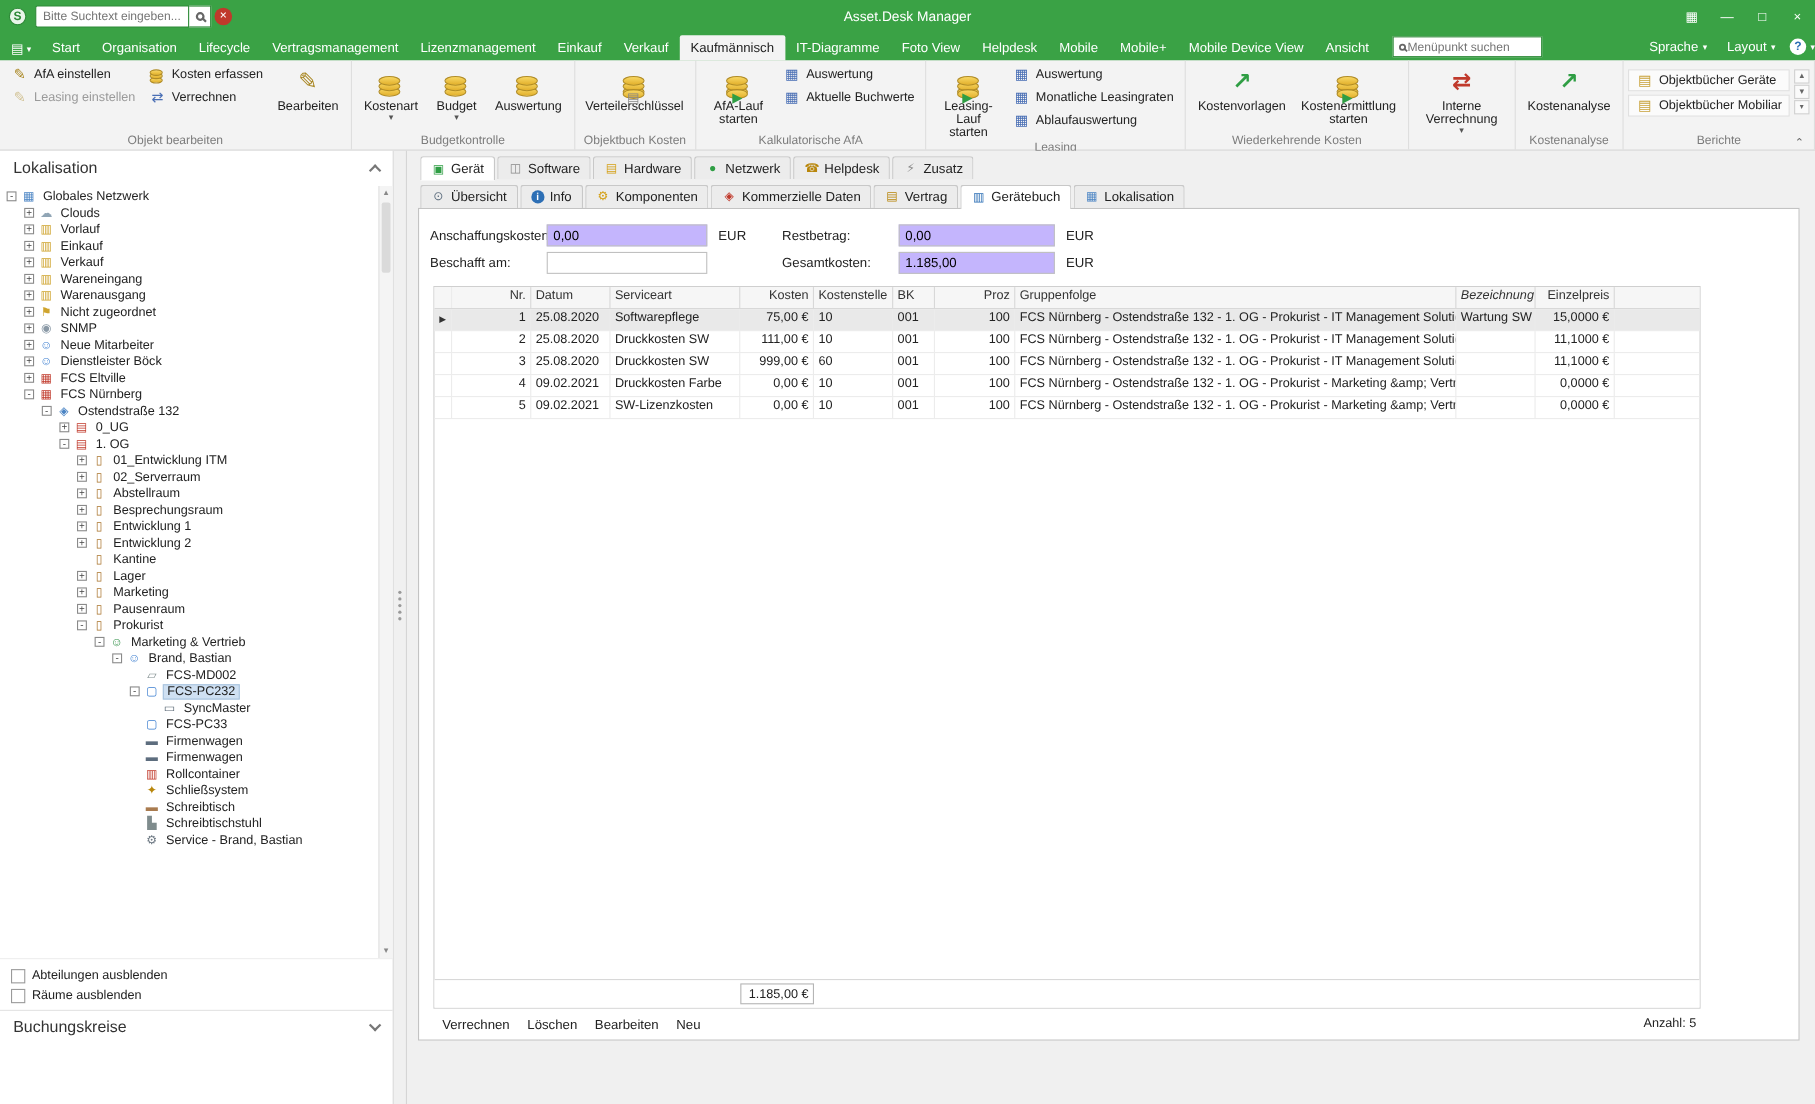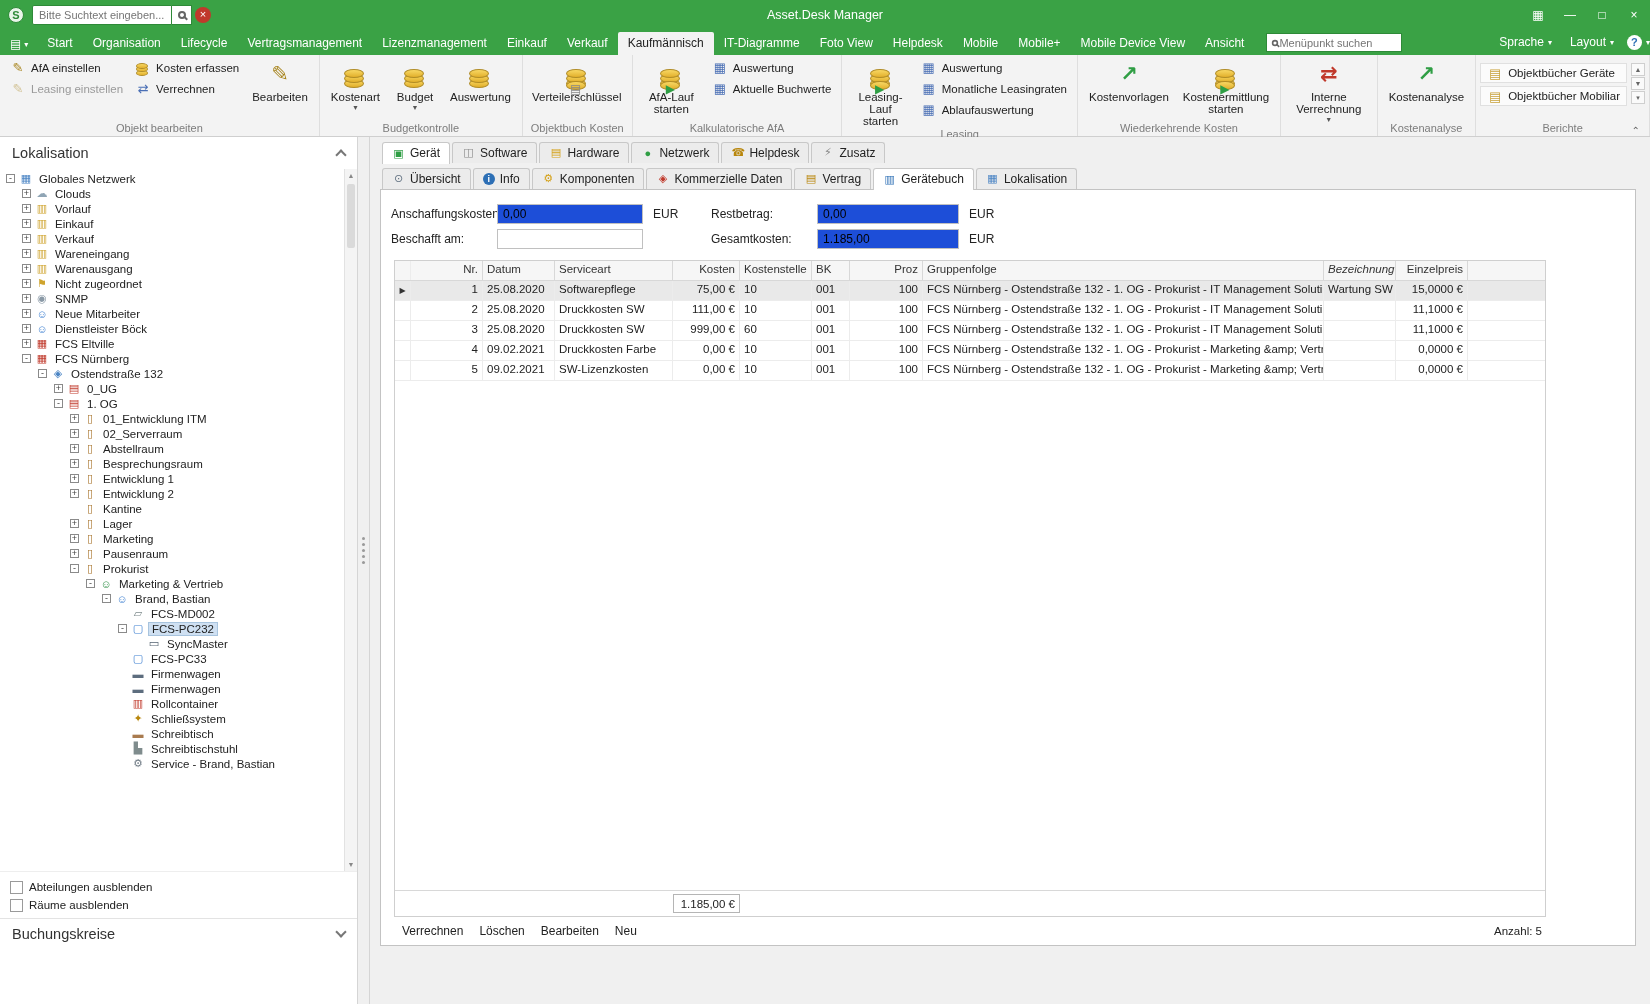--- a/index.html
+++ b/index.html
@@ -119,21 +119,21 @@
     background:#ececec; border:1px solid #c8c8c8; border-bottom:none; border-radius:3px 3px 0 0;
     white-space:nowrap; height:21px; }
   .tab.sel { background:#fff; position:relative; height:22px; margin-bottom:-1px; }
   .tabico { font-size:11px; width:13px; text-align:center; flex:none; }
   #panel { position:absolute; left:10px; right:14px; top:52px; bottom:58px; background:#fff;
     border:1px solid #c3c3c3; }
 
   .flabel { position:absolute; font-size:12px; }
   .finput { position:absolute; height:20px; border:1px solid #c0c0c0; font-size:12px; padding:0 5px;
     background:#fff; font-family:inherit; }
-  .finput.ro { background:#1d4ed8; }
+  .finput.ro { background:#c4b5fd; }
   .fsuffix { position:absolute; font-size:12px; }
 
   #grid { position:absolute; left:13px; top:70px; width:1152px; bottom:28px;
     border:1px solid #cfcfcf; display:flex; flex-direction:column; background:#fff; }
   .hintbar { height:26px; flex:none; background:#fbfbfb; border-bottom:1px solid #e3e3e3;
     color:#9c9c9c; font-size:11.5px; display:flex; align-items:center; padding-left:8px; }
   .ghead { display:flex; height:20px; flex:none; background:#f6f6f6; border-bottom:1px solid #d8d8d8;
     font-size:11.5px; color:#333; }
   .hc { flex:none; border-right:1px solid #d8d8d8; padding:2px 4px; white-space:nowrap; overflow:hidden; }
   .hc.fill { flex:1; border-right:none; }

